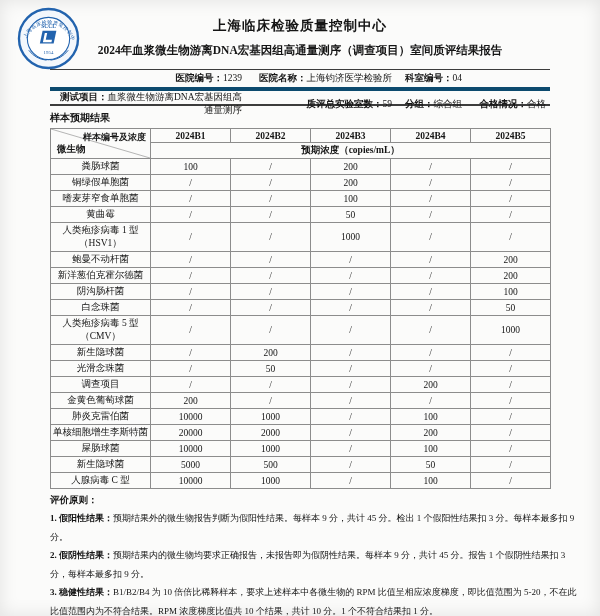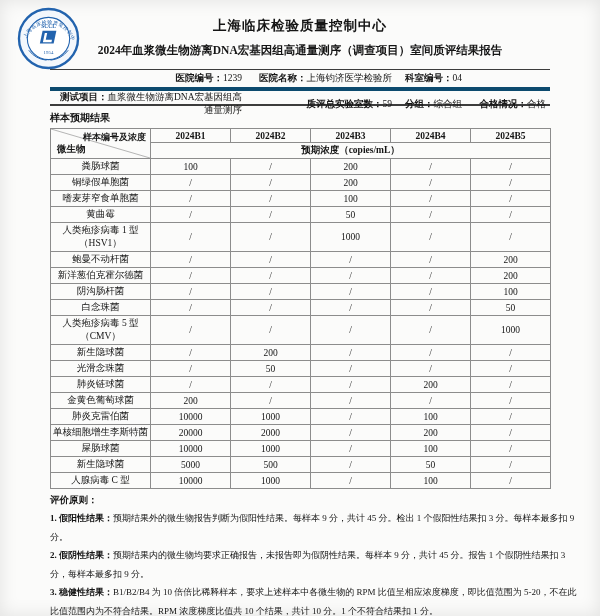--- a/index.html
+++ b/index.html
@@ -206,21 +206,21 @@
         </tr>
         <tr>
           <td>光滑念珠菌</td>
           <td>/</td>
           <td>50</td>
           <td>/</td>
           <td>/</td>
           <td>/</td>
         </tr>
         <tr>
-          <td>肺炎链球菌</td>
+          <td>调查项目</td>
           <td>/</td>
           <td>/</td>
           <td>/</td>
           <td>200</td>
           <td>/</td>
         </tr>
         <tr>
           <td>金黄色葡萄球菌</td>
           <td>200</td>
           <td>/</td>

